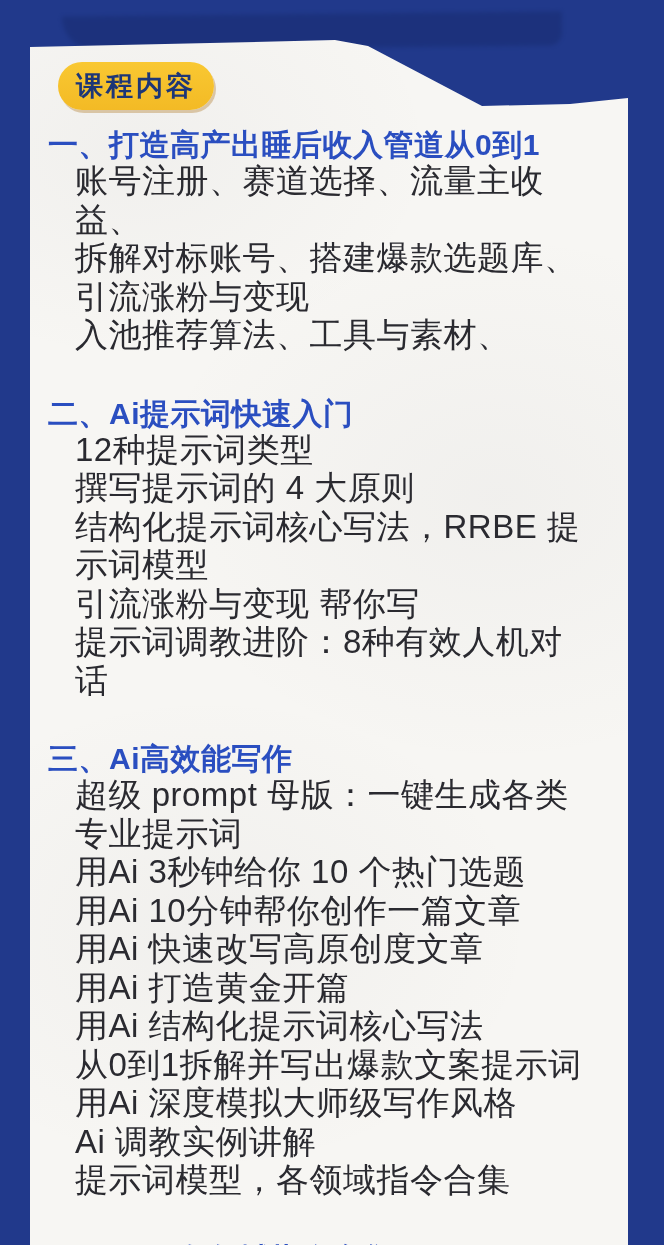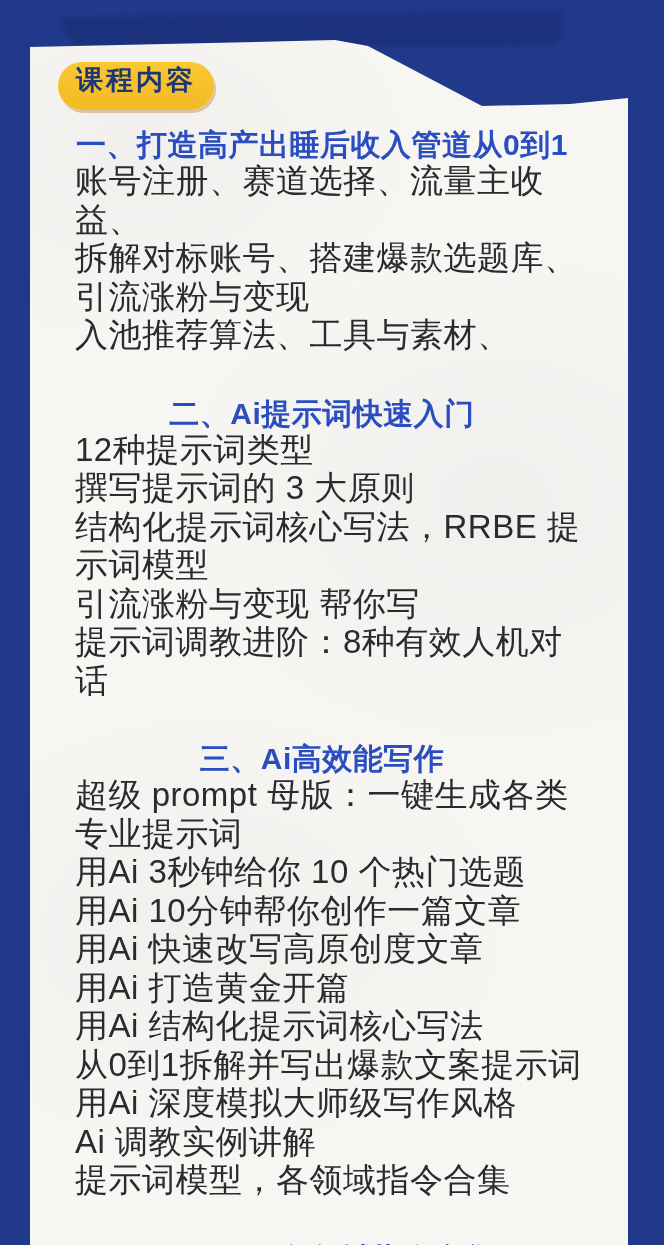--- a/index.html
+++ b/index.html
@@ -52,20 +52,21 @@
     );
   }
   .badge{
     position:absolute;
     left:58px; top:62px;
     width:156px; height:48px;
     background:linear-gradient(180deg, var(--badge-bg) 0%, var(--badge-bg2) 100%);
     border-radius:24px;
     box-shadow:2px 3px 0 rgba(172,116,28,0.35);
     display:flex;
+    align-items:center;
     justify-content:center;
   }
   .badge span{
     color:var(--badge-text);
     font-size:27px;
     font-weight:bold;
     letter-spacing:3px;
   }
   .content{
     position:absolute;
@@ -73,21 +74,20 @@
     width:548px;
   }
   .section + .section{ margin-top:42px; }
   .section-title{
     margin:0;
     color:var(--heading);
     font-size:30px;
     line-height:34px;
     font-weight:bold;
     letter-spacing:0.5px;
-    text-align:center;
   }
   .section-item{
     color:var(--body);
     font-size:33px;
     line-height:38.5px;
     font-weight:500;
     padding-left:27px;   
     letter-spacing:0.5px;
   }
   
@@ -115,21 +115,21 @@
           <div class="section-item">拆解对标账号、搭建爆款选题库、</div>
           <div class="section-item">引流涨粉与变现</div>
           <div class="section-item">入池推荐算法、工具与素材、</div>
         </div>
     </section>
 
     <section class="section">
       <h2 class="section-title">二、Ai提示词快速入门</h2>
       <div class="section-items">
           <div class="section-item">12种提示词类型</div>
-          <div class="section-item">撰写提示词的 3 大原则</div>
+          <div class="section-item">撰写提示词的 4 大原则</div>
           <div class="section-item">结构化提示词核心写法，RRBE 提示词模型</div>
           <div class="section-item">引流涨粉与变现 帮你写</div>
           <div class="section-item">提示词调教进阶：8种有效人机对话</div>
         </div>
     </section>
 
     <section class="section">
       <h2 class="section-title">三、Ai高效能写作</h2>
       <div class="section-items">
           <div class="section-item">超级 prompt 母版：一键生成各类专业提示词</div>

